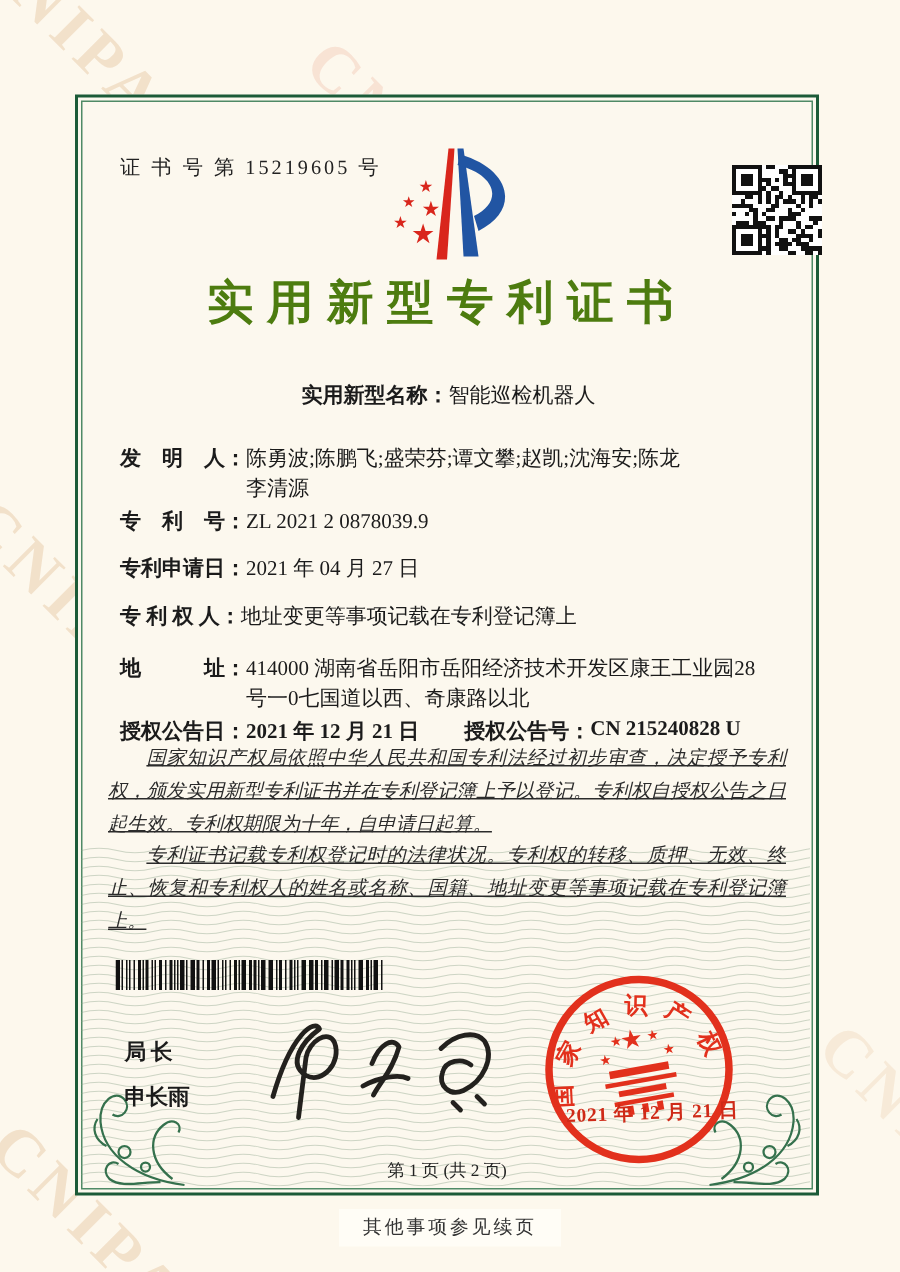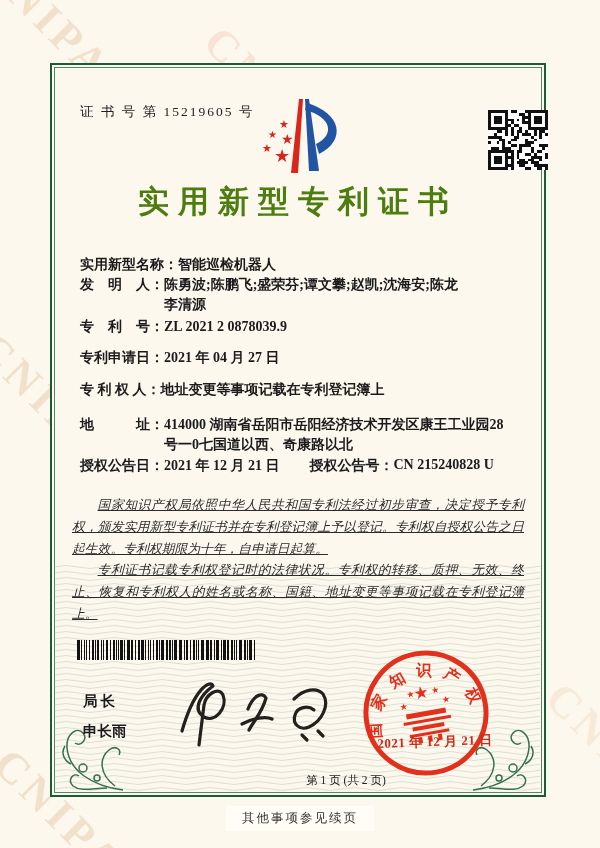--- a/index.html
+++ b/index.html
@@ -29,42 +29,42 @@
   .cert-no{position:absolute;left:28px;top:38px;font-size:13.5px;letter-spacing:2px;color:#222;}
   .logo{position:absolute;left:196px;top:28px;width:130px;height:92px;}
   .qr{position:absolute;left:436px;top:45px;width:60px;height:60px;background:#fff;}
   .title{
     position:absolute;left:0;top:116px;width:100%;text-align:center;
     font-size:31px;font-weight:bold;letter-spacing:9px;color:#4d7c0f;
   }
   .fields{position:absolute;left:28px;top:190px;width:438px;font-size:14px;}
   .frow{display:flex;line-height:20px;}
   .frow .lab{flex:0 0 auto;white-space:nowrap;font-weight:600;}
-  .frow .val{white-space:pre-line;font-weight:700;}
-  .mb1{}.mb2{margin-bottom:2px;}.mb3{margin-bottom:11px;}
+  .frow .val{white-space:pre-line;font-weight:400;}
+  .mb1{margin-bottom:22px;justify-content:center;}.mb2{margin-bottom:2px;}.mb3{margin-bottom:11px;}
   .mb4{margin-bottom:12px;}.mb5{margin-bottom:15px;}
   .grant-row{display:flex;gap:30px;font-weight:bold;}
   .grant-row .pair{display:flex;}
   .paras{
     position:absolute;left:20px;top:430px;width:452px;
     font-size:12.8px;line-height:21.8px;color:#2b2b2b;font-style:italic;
     text-align:justify;
   }
   .paras p{margin:0;text-indent:2em;text-decoration:underline;}
   .barcode{position:absolute;left:25px;top:575px;width:182px;height:20px;}
   .officer{position:absolute;left:31px;top:627px;font-size:14.5px;font-weight:600;}
   .officer .o-title{letter-spacing:3px;margin-bottom:11px;}
   .signature{position:absolute;left:98px;top:602px;width:210px;height:95px;pointer-events:none;}
   .seal{position:absolute;left:303px;top:577px;width:142px;height:142px;}
   .seal-date{
     position:absolute;left:318px;top:668px;width:130px;text-align:center;
     color:#cf2a18;font-size:13px;font-weight:600;letter-spacing:.5px;
     transform:rotate(-2deg);white-space:nowrap;
   }
-  .page-no{position:absolute;left:0;bottom:7px;width:100%;text-align:center;font-size:11.5px;color:#222;padding-left:48px;}
+  .page-no{position:absolute;left:0;bottom:7px;width:100%;text-align:center;font-size:11.5px;color:#222;}
   .footer-note{
     position:absolute;left:50%;top:806px;transform:translateX(-50%);
     background:#fffdf6;padding:4px 16px;font-size:12.5px;color:#333;
     letter-spacing:2px;white-space:nowrap;
   }
 </style>
 </head>
 <body>
 
 <span class="watermark" style="left:-34px;top:-8px;">CNIPA</span>

